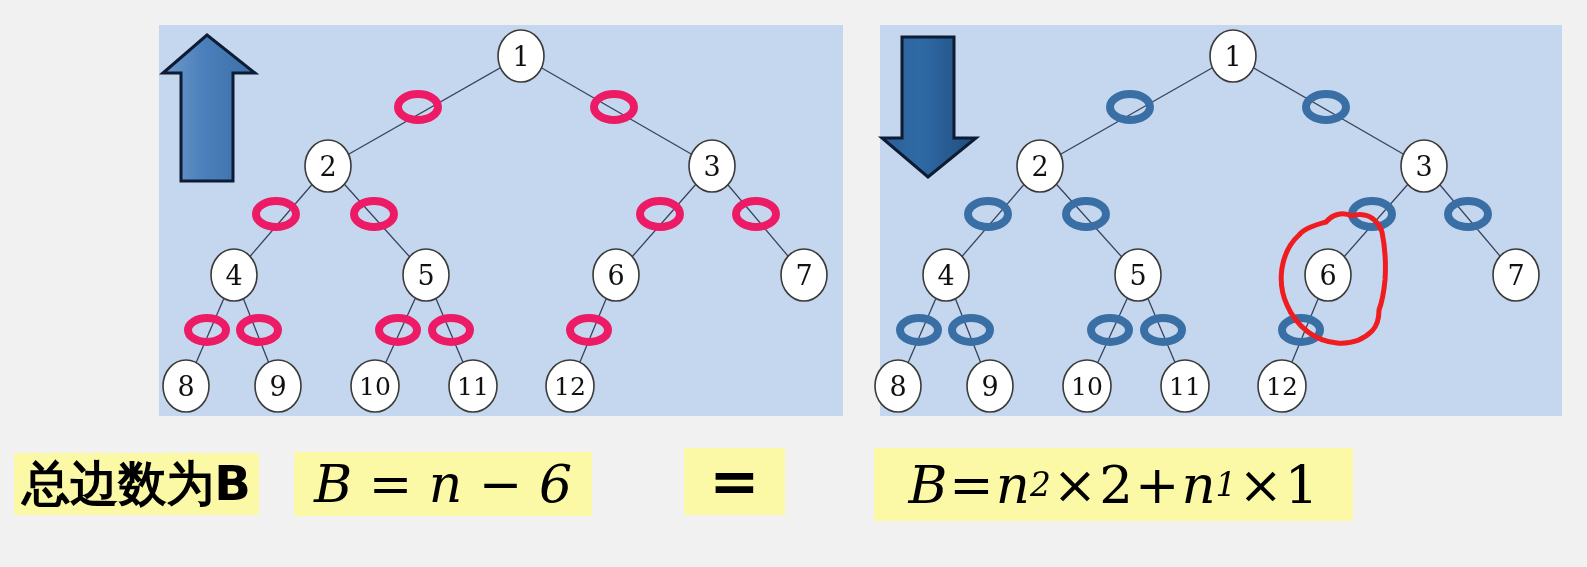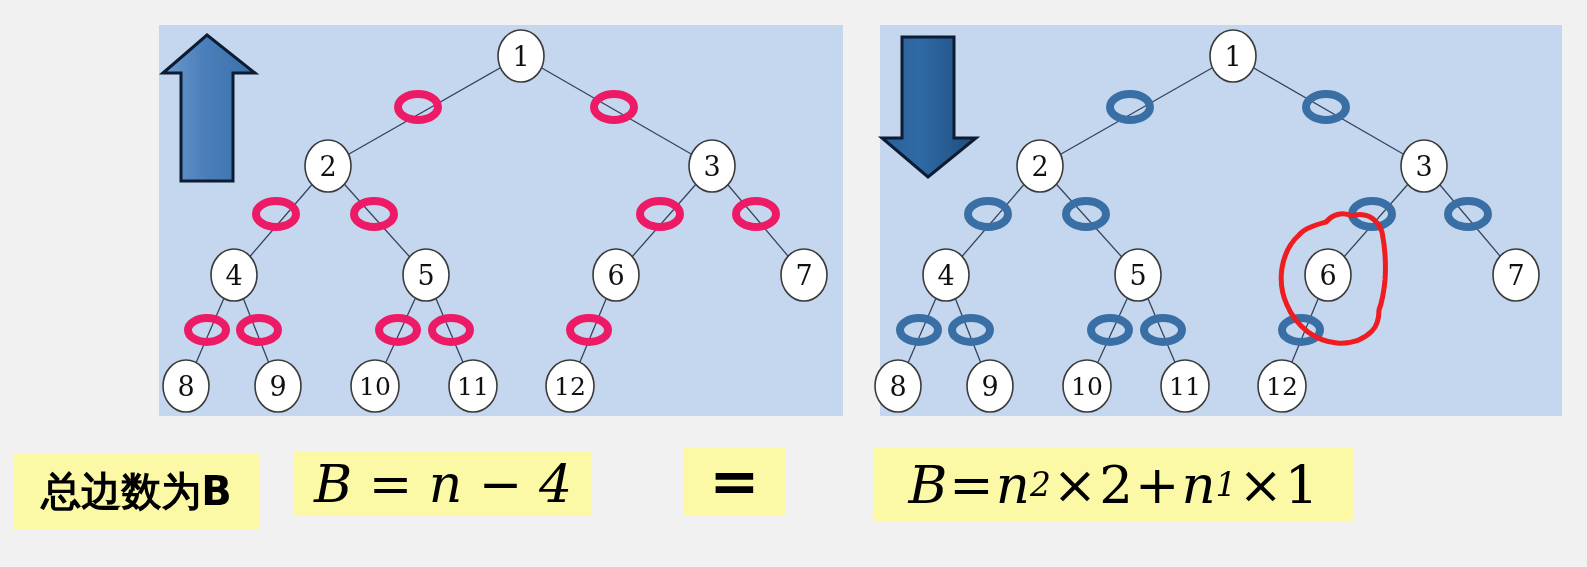--- a/index.html
+++ b/index.html
@@ -50,23 +50,23 @@
     display: flex;
     align-items: center;
     justify-content: center;
     color: #000;
     white-space: nowrap;
   }
   #label-cn {
     left: 14px;
     top: 23px;
     width: 245px;
-    height: 76px;
+    height: 62px;
     font-family: "DejaVu Sans", sans-serif;
-    font-size: 40px;
+    font-size: 48px;
     font-weight: 700;
     letter-spacing: 0px;
   }
   #formula-left {
     left: 294px;
     top: 22px;
     width: 298px;
     height: 64px;
     font-family: "DejaVu Serif", serif;
     font-style: italic;
@@ -307,21 +307,21 @@
           <text x="402" y="361" text-anchor="middle" dominant-baseline="central" font-family="DejaVu Serif, serif" font-size="25" fill="#111">12</text>
         </g>
       </g>
     </svg>
   </div>
 
   <div class="formula-row">
 
     <div class="hl" id="label-cn">总边数为B</div>
 
-    <div class="hl" id="formula-left">B = n − 4</div>
+    <div class="hl" id="formula-left">B = n − 6</div>
 
     <div class="hl" id="equals-sign">
       <span class="eq-glyph">=</span>
     </div>
 
     <div class="hl" id="formula-right">
       <span class="fr-italic">B</span>
         <span class="fr-op">=</span>
         <span class="fr-italic">n</span>
         <span class="fr-sub">2</span>

